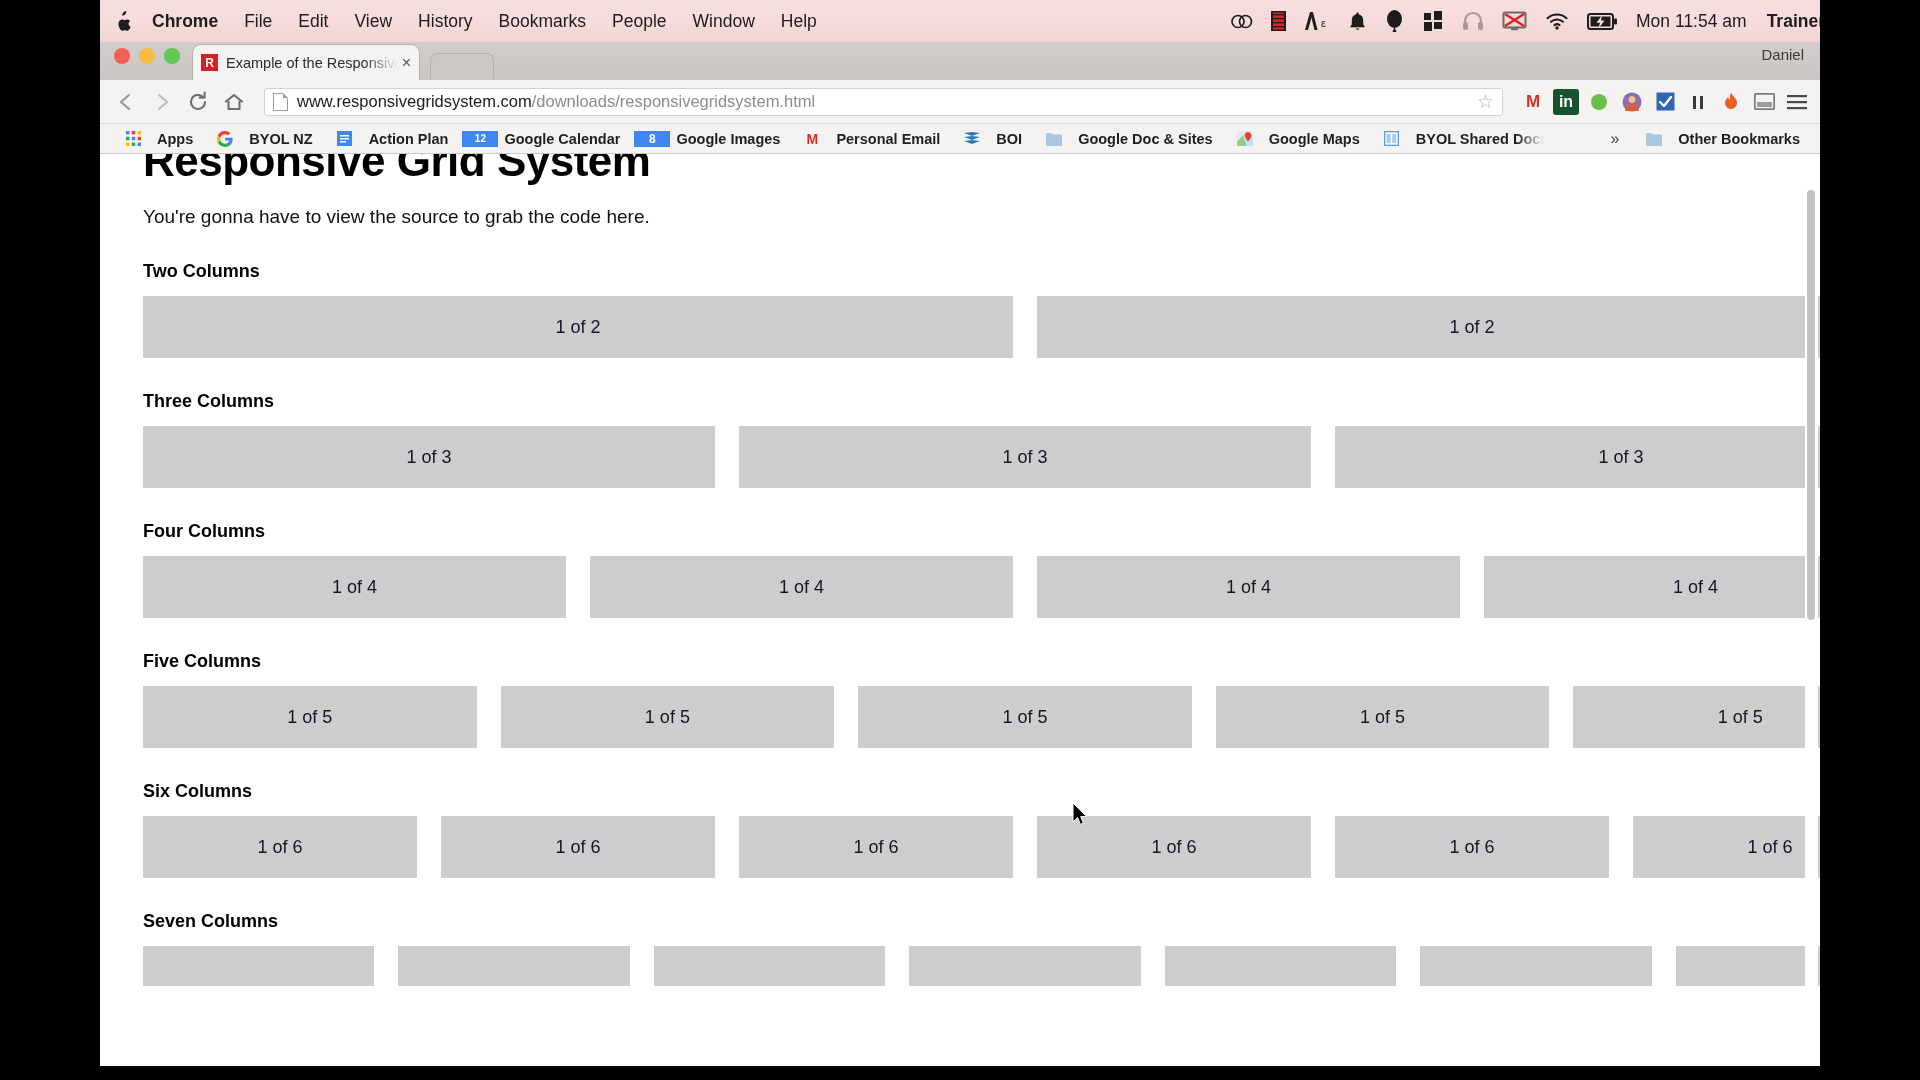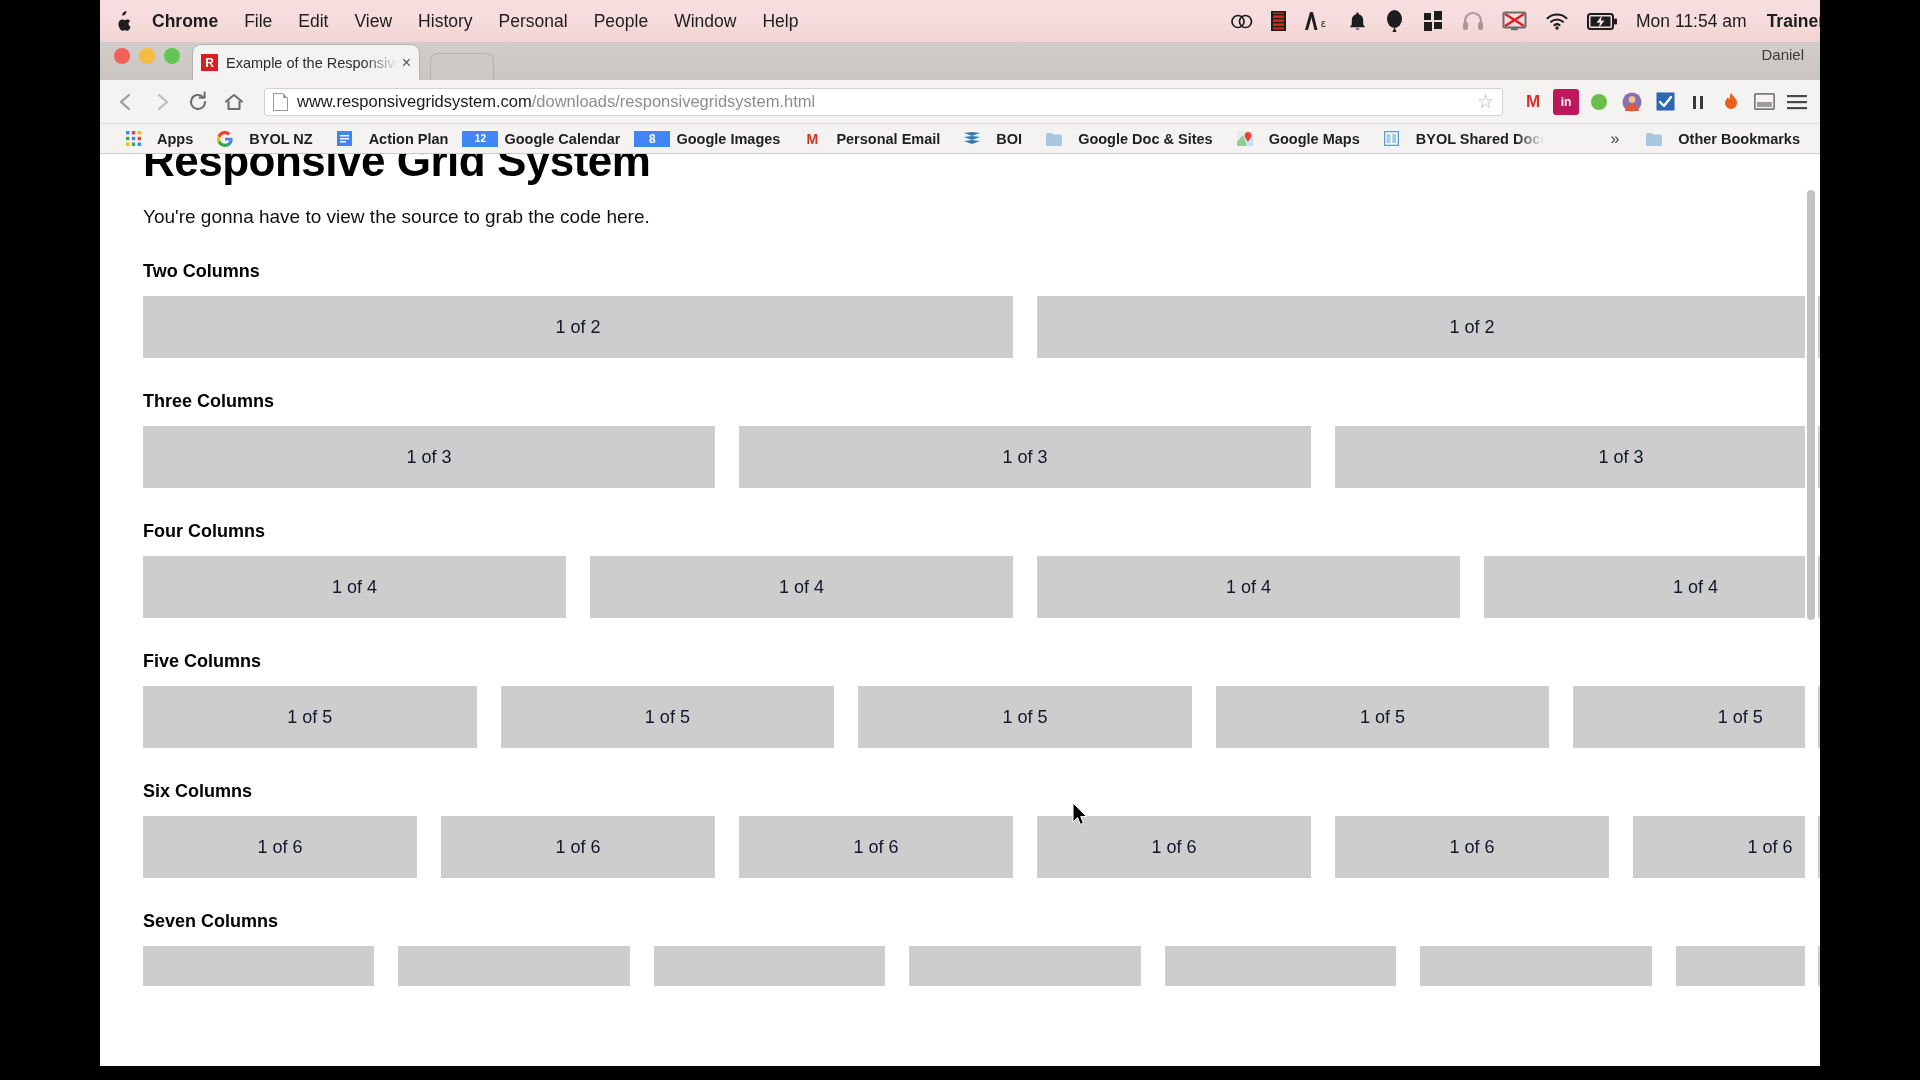--- a/index.html
+++ b/index.html
@@ -337,21 +337,21 @@
       <span class="apple-logo">
         <svg width="18" height="21" viewBox="0 0 18 21">
           <path fill="#1d1d1d" d="M12.4 0c.1 1.2-.38 2.36-1.1 3.2-.73.85-1.93 1.5-3.1 1.41-.12-1.16.44-2.36 1.12-3.1C10.08.6 11.33.05 12.4 0zM16.6 15.9c-.33.76-.49 1.1-.92 1.77-.6.94-1.43 2.1-2.48 2.11-.93.01-1.17-.6-2.43-.6-1.26.01-1.52.61-2.45.6-1.04-.01-1.83-1.06-2.42-2-1.67-2.63-1.84-5.72-.81-7.36.73-1.17 1.88-1.85 2.97-1.85 1.1 0 1.8.61 2.71.61.89 0 1.43-.61 2.71-.61.97 0 2 .53 2.73 1.44-2.4 1.32-2.01 4.75.39 5.89z"></path>
         </svg>
       </span>
       <span class="menu-item bold">Chrome</span>
       <span class="menu-item">File</span>
       <span class="menu-item">Edit</span>
       <span class="menu-item">View</span>
       <span class="menu-item">History</span>
-      <span class="menu-item">Personal</span>
+      <span class="menu-item">Bookmarks</span>
       <span class="menu-item">People</span>
       <span class="menu-item">Window</span>
       <span class="menu-item">Help</span>
     </div>
     <div class="mb-right">
       <span class="mb-icon">
         <svg width="22" height="17" viewBox="0 0 22 17">
             <g fill="none" stroke="#1d1d1d" stroke-width="1.7">
           <circle cx="7" cy="8.5" r="6"></circle>
               <circle cx="14.5" cy="8.5" r="6"></circle>
@@ -492,21 +492,21 @@
 
       <div class="omnibox">
         <span class="page-icon"></span>
         <span class="url-strong">www.responsivegridsystem.com</span>
         <span class="url-dim">/downloads/responsivegridsystem.html</span>
         <span style="margin-left:auto;font-size:19px;color:#b0b0b0;">☆</span>
       </div>
 
       <div class="tb-right">
         <span class="ext-icon" style="color:#d93025;font-weight:bold;font-size:17px;">M</span>
-        <span class="ext-icon" style="background:#be185d;color:#fff;font-size:12px;font-weight:bold;">in</span>
+        <span class="ext-icon" style="background:#14532d;color:#fff;font-size:16px;font-weight:bold;">in</span>
         <span class="ext-icon">
           <svg width="18" height="18" viewBox="0 0 18 18">
               <circle cx="9" cy="9" r="8" fill="#6abf4b"></circle>
             </svg>
         </span>
         <span class="ext-icon">
           <svg width="20" height="20" viewBox="0 0 20 20">
             <circle cx="10" cy="10" r="9.5" fill="#8a6fb0"></circle>
             <circle cx="10" cy="7.5" r="3.4" fill="#f0c090"></circle>
             <path d="M3 19a7 7 0 0 1 14 0z" fill="#e05a3a"></path>

